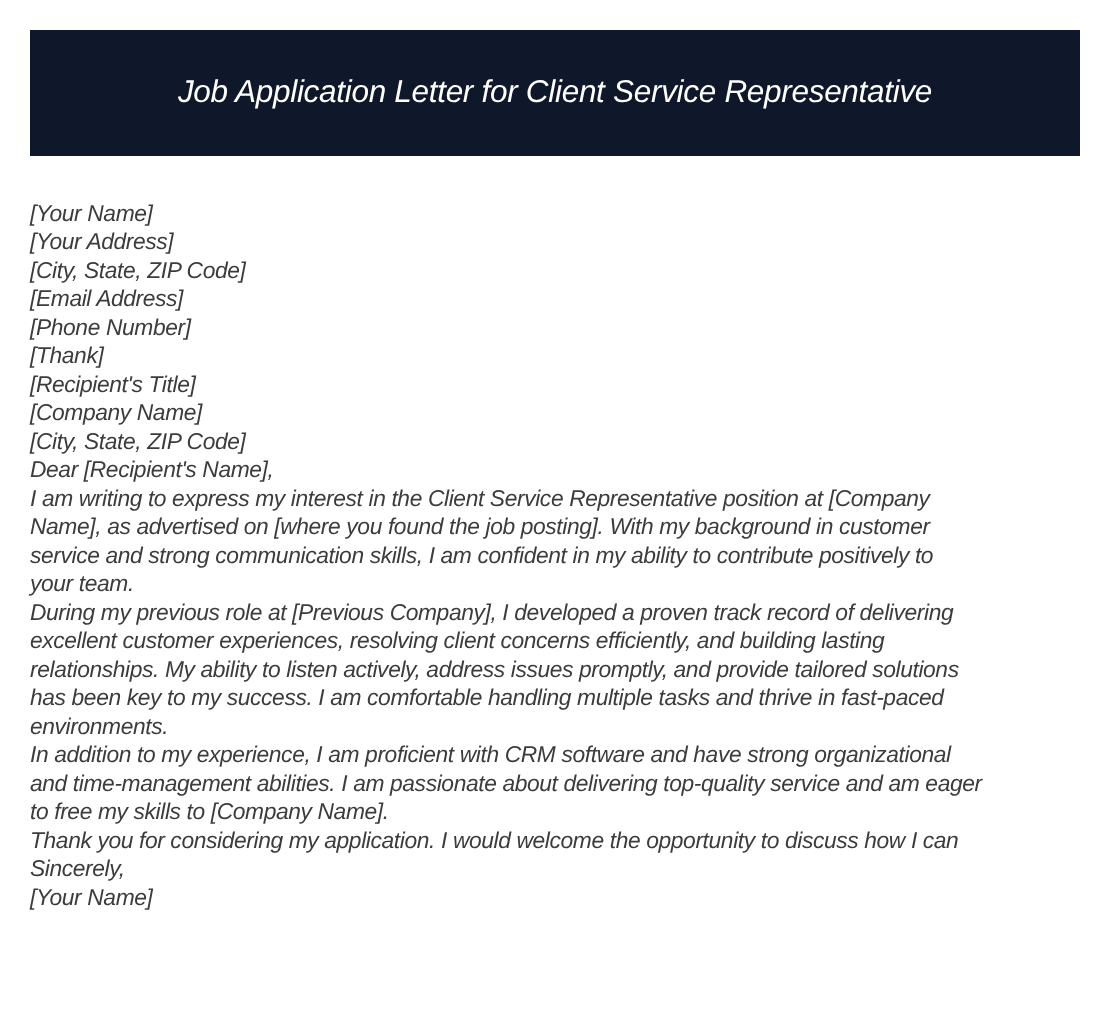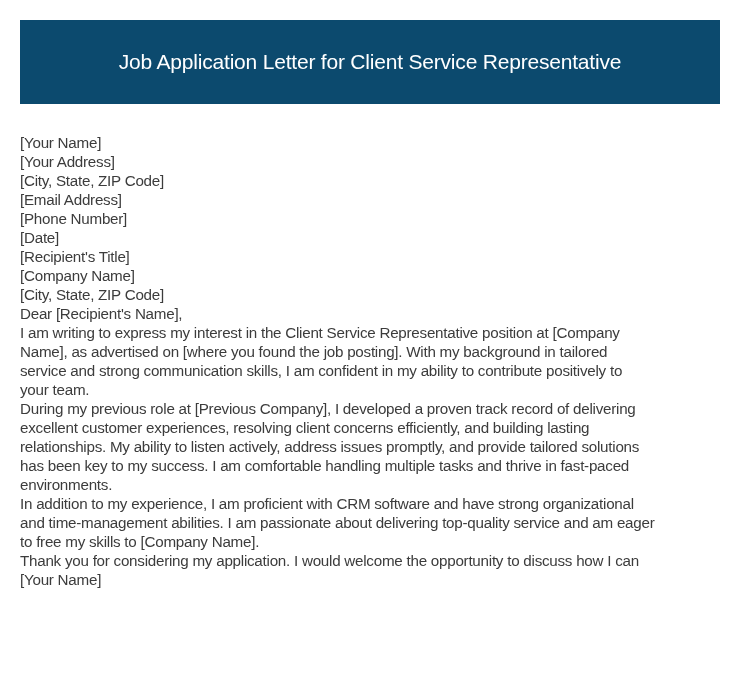--- a/index.html
+++ b/index.html
@@ -1,57 +1,58 @@
 <!DOCTYPE html>
 <html><head>
   <meta charset="utf-8">
   <style>
     html, body { margin: 0; padding: 0; background: #ffffff; }
     body { width: 740px; height: 686px; position: relative; overflow: hidden; }
     .header {
       position: absolute; left: 20px; top: 20px; width: 700px; height: 84px;
-      background: #0c4a6e; color: #ffffff;
+      background: #0f172a; color: #ffffff;
       display: flex; align-items: center; justify-content: center;
       font-family: "Liberation Sans", sans-serif; font-size: 21px;
       letter-spacing: -0.2px;
+      font-style: italic;
     }
     .letter {
       position: absolute; left: 20px; top: 133px; width: 700px;
       font-family: "Liberation Sans", sans-serif;
       font-size: 15.2px; line-height: 19px; color: #3c3c3c;
       letter-spacing: -0.25px;
     }
-    .line { white-space: nowrap; display: block; height: 19px; }
+    .line { white-space: nowrap; display: block; height: 19px; font-style: italic; }
   </style>
 </head>
 <body>
 
 <div class="header">
   <span>Job Application Letter for Client Service Representative</span>
 </div>
 
 <div class="letter">
   <div>
     <span class="line">[Your Name]</span>
     <span class="line">[Your Address]</span>
     <span class="line">[City, State, ZIP Code]</span>
     <span class="line">[Email Address]</span>
     <span class="line">[Phone Number]</span>
-    <span class="line">[Date]</span>
+    <span class="line">[Thank]</span>
   </div>
   <div>
     <span class="line">[Recipient's Title]</span>
     <span class="line">[Company Name]</span>
     <span class="line">[City, State, ZIP Code]</span>
   </div>
   <span class="line">Dear [Recipient's Name],</span>
 
   <div>
     <span class="line">I am writing to express my interest in the Client Service Representative position at [Company</span>
-    <span class="line">Name], as advertised on [where you found the job posting]. With my background in tailored</span>
+    <span class="line">Name], as advertised on [where you found the job posting]. With my background in customer</span>
     <span class="line">service and strong communication skills, I am confident in my ability to contribute positively to</span>
     <span class="line">your team.</span>
   </div>
 
   <div>
     <span class="line">During my previous role at [Previous Company], I developed a proven track record of delivering</span>
     <span class="line">excellent customer experiences, resolving client concerns efficiently, and building lasting</span>
     <span class="line">relationships. My ability to listen actively, address issues promptly, and provide tailored solutions</span>
     <span class="line">has been key to my success. I am comfortable handling multiple tasks and thrive in fast-paced</span>
     <span class="line">environments.</span>
@@ -60,14 +61,15 @@
   <div>
     <span class="line">In addition to my experience, I am proficient with CRM software and have strong organizational</span>
     <span class="line">and time-management abilities. I am passionate about delivering top-quality service and am eager</span>
     <span class="line">to free my skills to [Company Name].</span>
   </div>
 
   <div>
     <span class="line">Thank you for considering my application. I would welcome the opportunity to discuss how I can</span>
   </div>
 
+  <span class="line">Sincerely,</span>
   <span class="line">[Your Name]</span>
 </div>
 
 </body></html>

